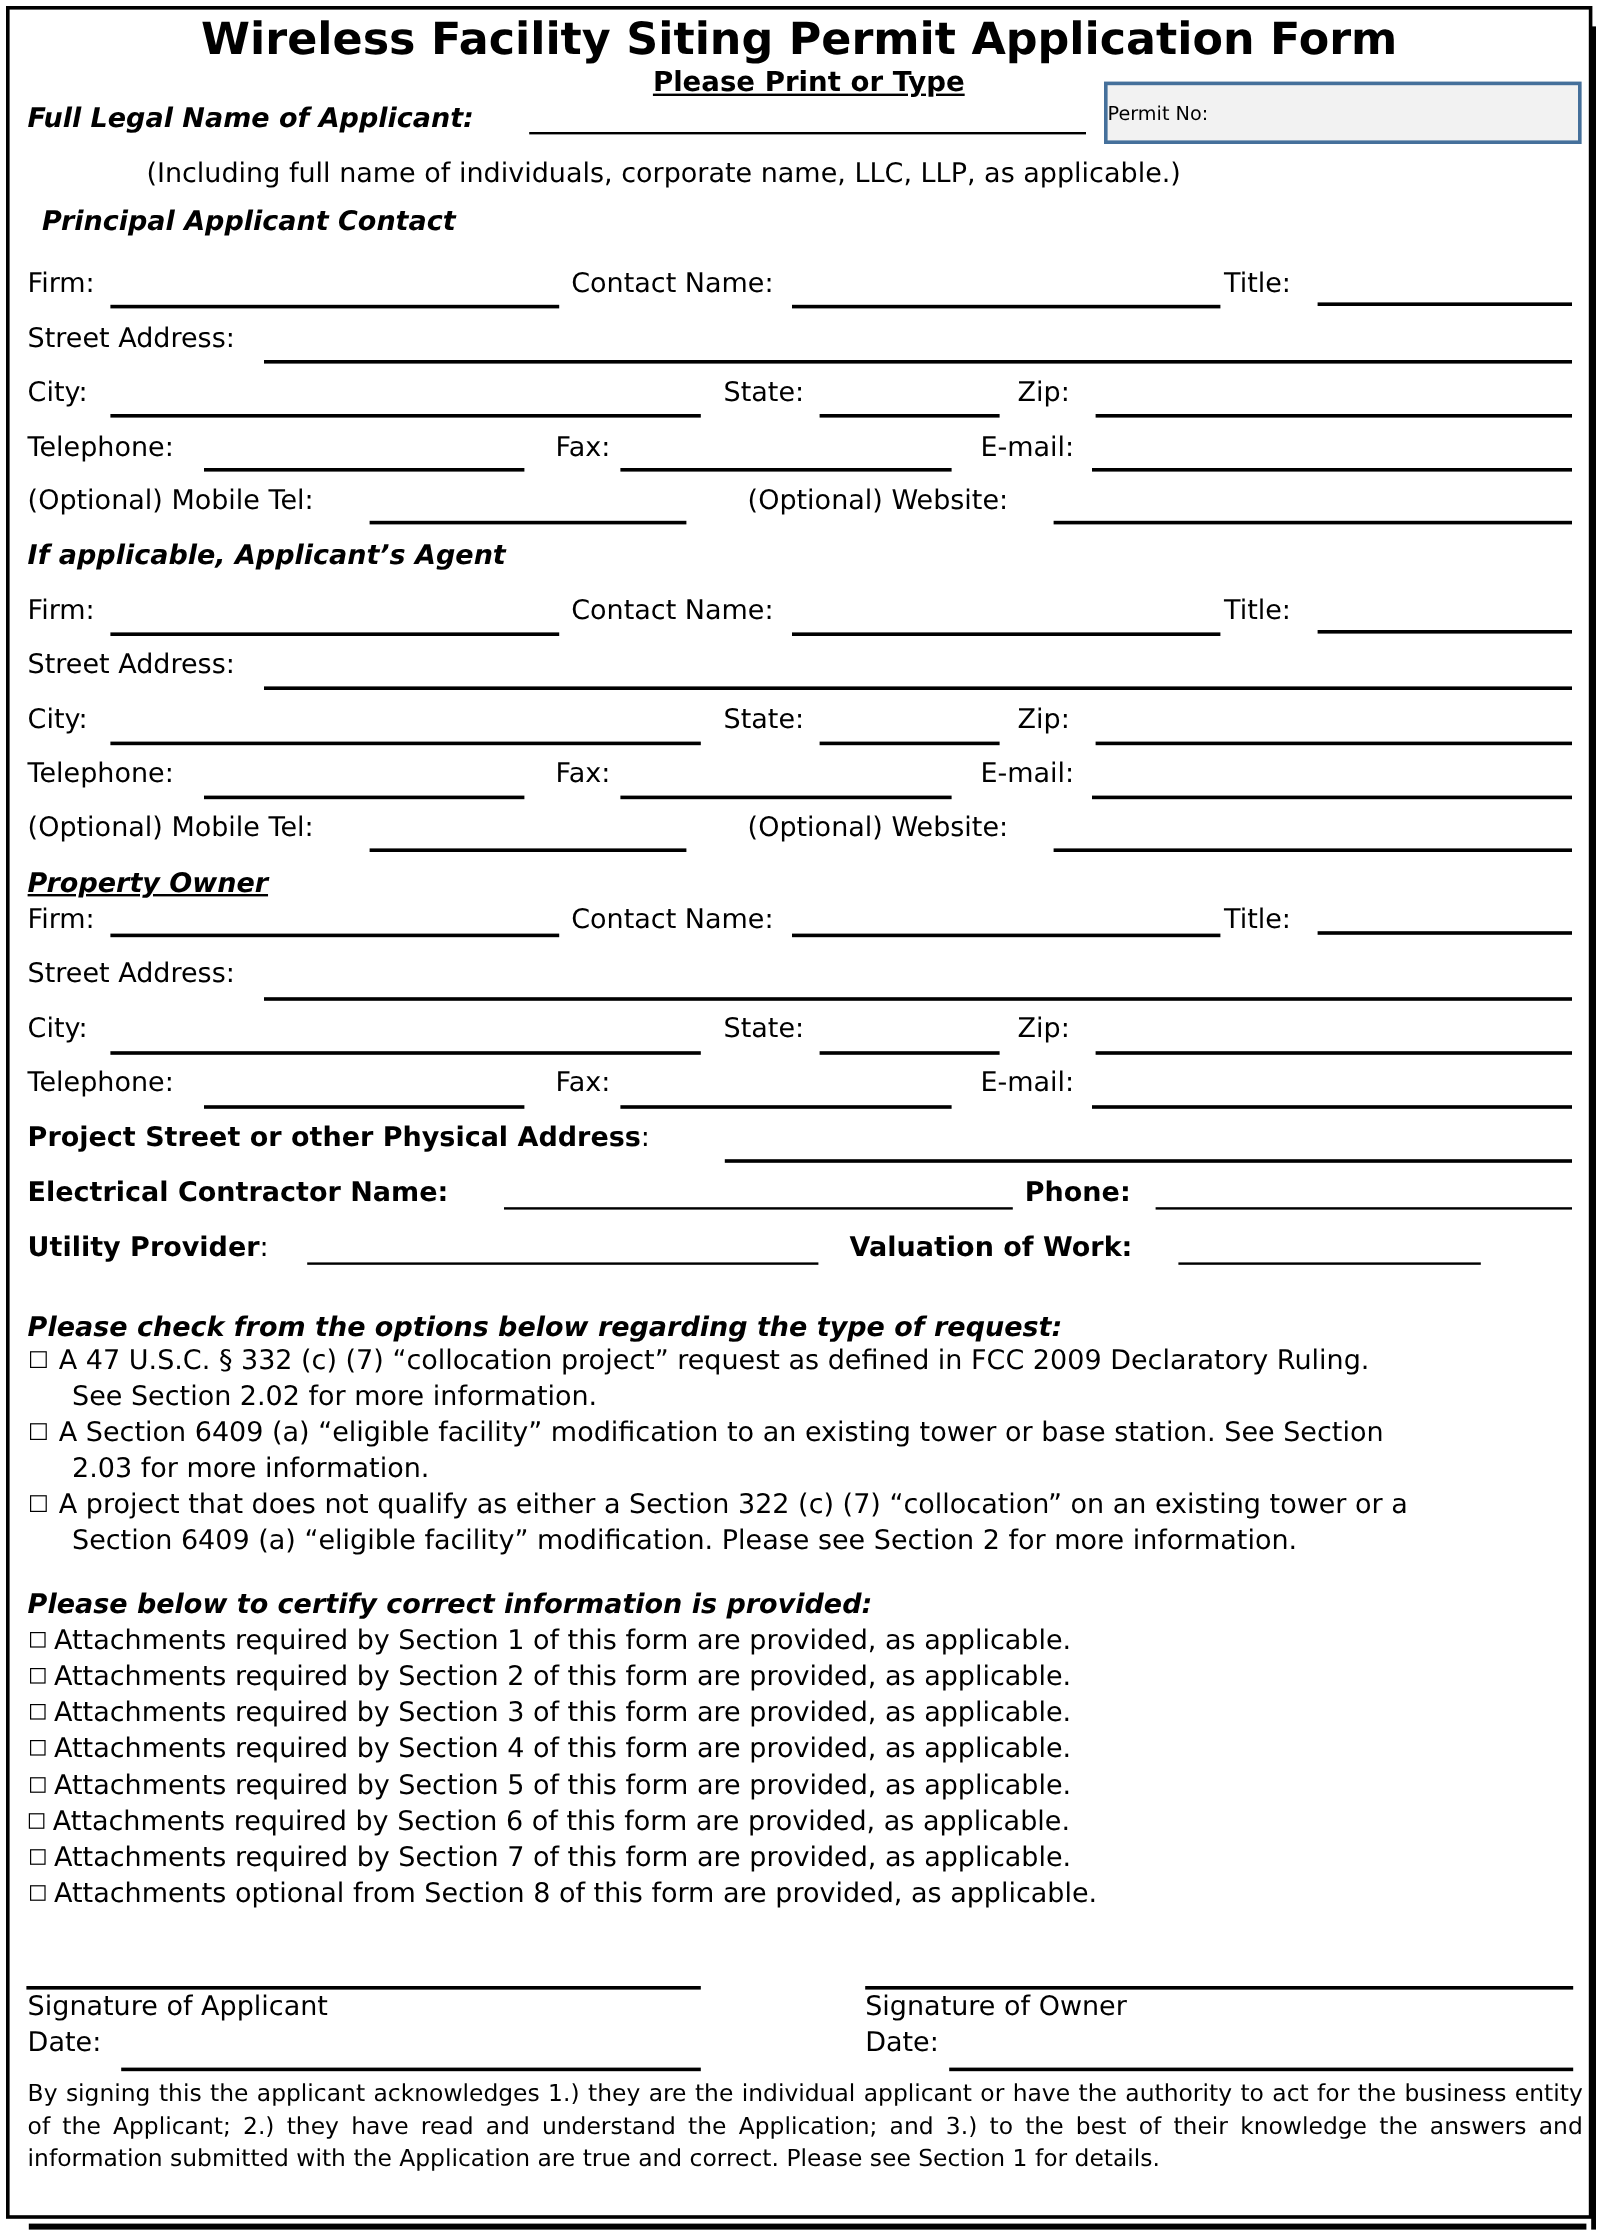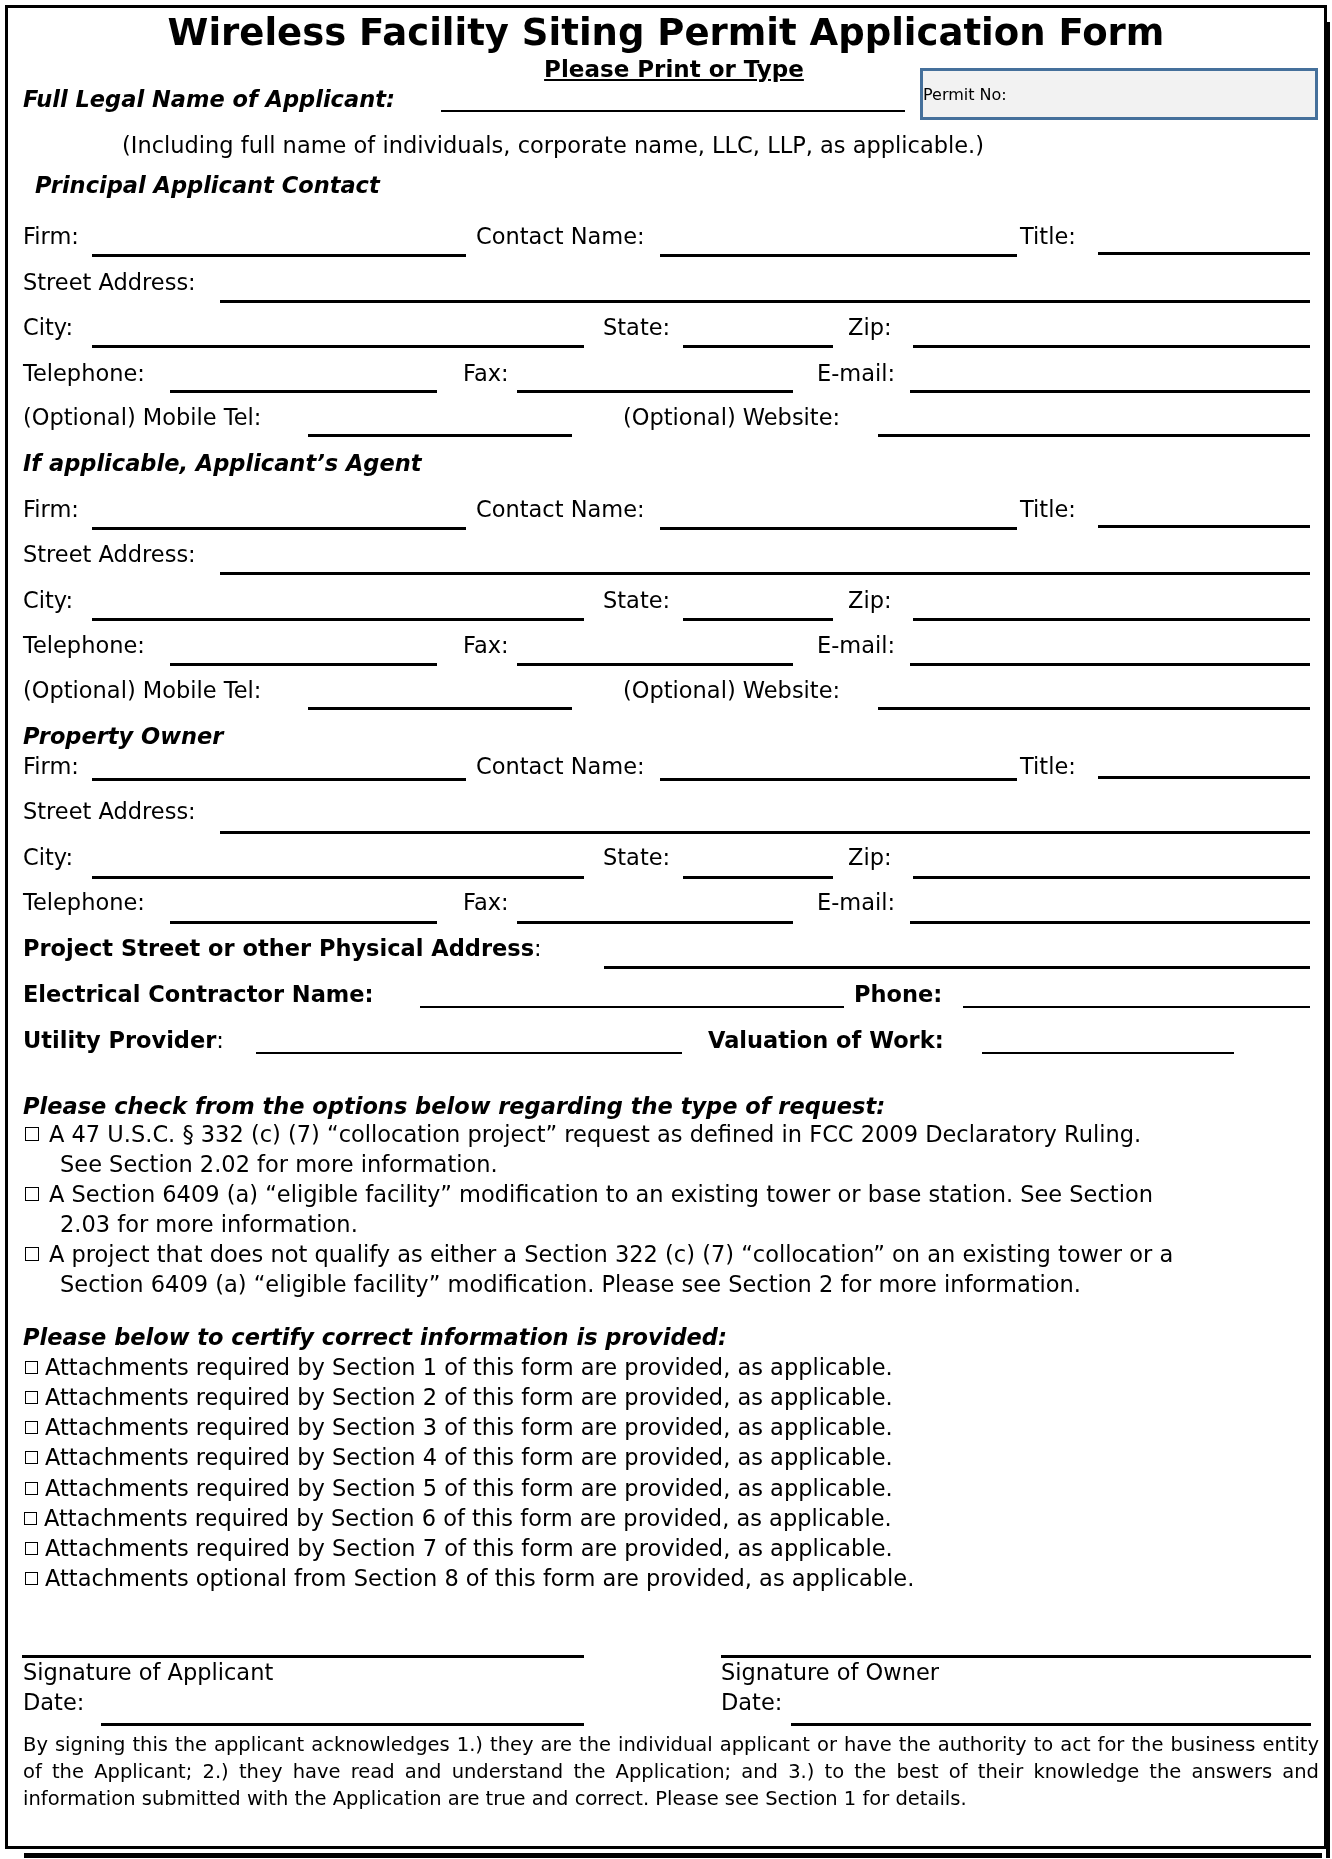--- a/index.html
+++ b/index.html
@@ -95,21 +95,21 @@
 <div class="t" style="left:463px; top:634px;">Fax:</div>
 <div class="ln" style="left:517px; top:663px; width:276px;"></div>
 <div class="t" style="left:817px; top:634px;">E-mail:</div>
 <div class="ln" style="left:910px; top:663px; width:400px;"></div>
 
 <div class="t" style="left:23px; top:679px;">(Optional) Mobile Tel:</div>
 <div class="ln" style="left:308px; top:707px; width:264px;"></div>
 <div class="t" style="left:623px; top:679px;">(Optional) Website:</div>
 <div class="ln" style="left:878px; top:707px; width:432px;"></div>
 
-<div class="t bi" style="left:23px; top:725px;">Property Owner</div>
+<div class="t bi" style="left:23px; top:725px;text-decoration:underline;">Property Owner</div>
 
 <div class="t" style="left:23px; top:755px;">Firm:</div>
 <div class="ln" style="left:92px; top:778px; width:374px;"></div>
 <div class="t" style="left:476px; top:755px;">Contact Name:</div>
 <div class="ln" style="left:660px; top:778px; width:357px;"></div>
 <div class="t" style="left:1020px; top:755px;">Title:</div>
 <div class="ln" style="left:1098px; top:776px; width:212px;"></div>
 
 <div class="t" style="left:23px; top:800px;">Street Address:</div>
 <div class="ln" style="left:220px; top:831px; width:1090px;"></div>

